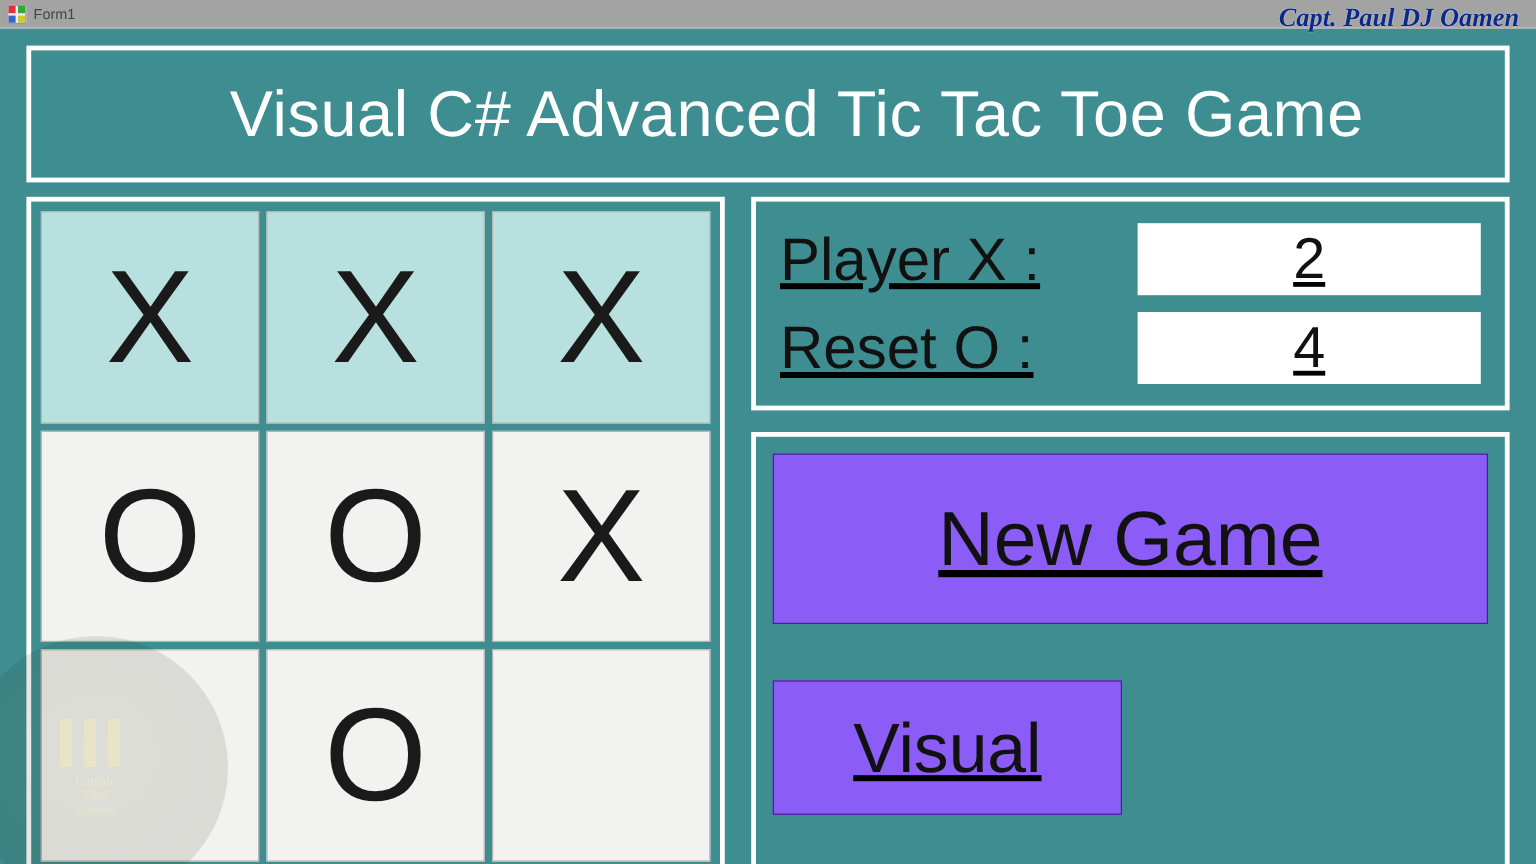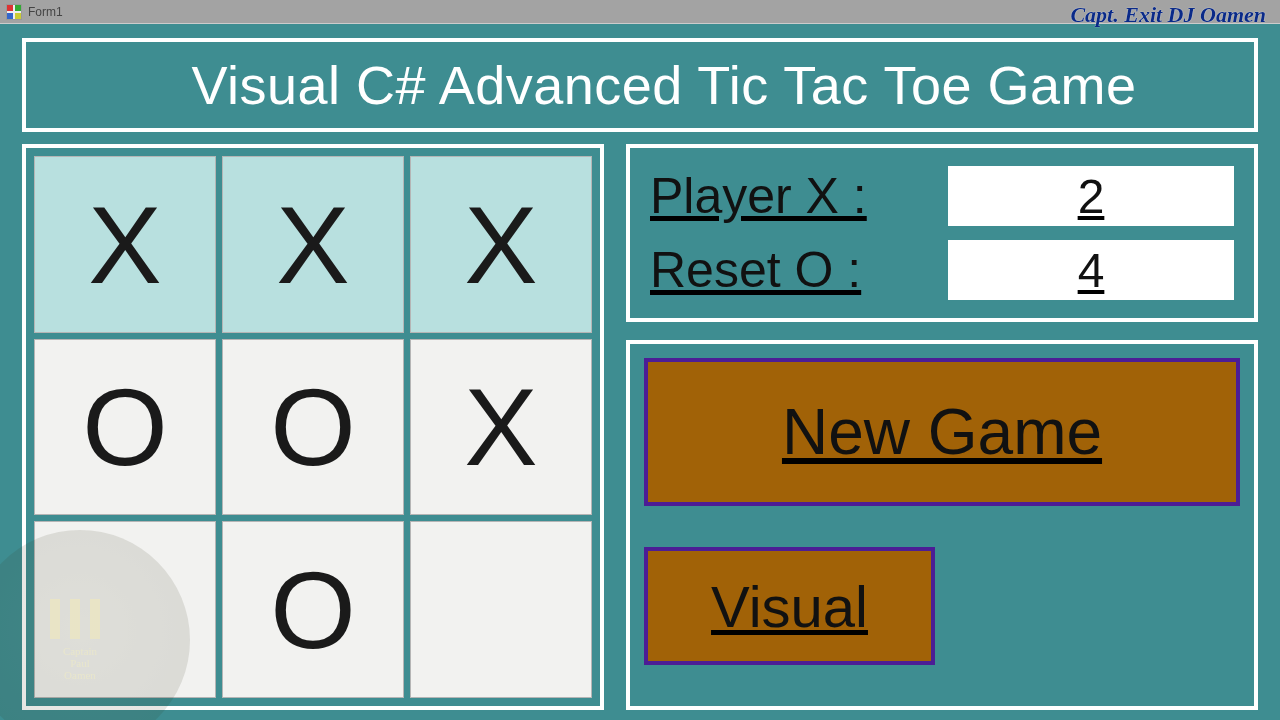--- a/index.html
+++ b/index.html
@@ -65,21 +65,21 @@
     box-sizing: border-box;
     padding: 14px 22px 14px 22px;
   }
   .panel {
     border: 4px solid #fff;
     box-sizing: border-box;
     background: transparent;
   }
   .header-panel {
     width: 100%;
-    height: 94px;
+    height: 114px;
     display: flex;
     align-items: center;
     justify-content: center;
     margin-bottom: 12px;
     padding-left: 48px;
   }
   .header-text {
     color: #fff;
     font-size: 54px;
     font-weight: 400;
@@ -158,22 +158,22 @@
   .button-panel {
     flex: 1;
     padding: 14px;
     box-sizing: border-box;
     display: grid;
     grid-template-columns: 1fr 1fr;
     grid-template-rows: auto auto;
     gap: 14px;
   }
   .btn {
-    background: #a16207;
-    border: 4px solid #4c1d95;
+    background: #8b5cf6;
+    border: 1px solid #4c1d95;
     display: flex;
     align-items: center;
     justify-content: center;
     font-size: 58px;
     color: #111;
     cursor: pointer;
     user-select: none;
   }
   .btn.newgame {
     grid-column: 1 / span 2;
@@ -211,21 +211,21 @@
 </head>
 <body>
 
 <div class="desktop">
 
   <div class="titlebar">
     <span class="app-icon"></span>
     <span class="title-text">Form1</span>
   </div>
 
-  <div class="watermark">Capt. Exit DJ Oamen</div>
+  <div class="watermark">Capt. Paul DJ Oamen</div>
 
   <div class="window-body">
 
     <div class="panel header-panel">
       <div class="header-text">Visual C# Advanced Tic Tac Toe Game</div>
     </div>
 
     <div class="main-row">
 
       <div class="panel board-panel">

